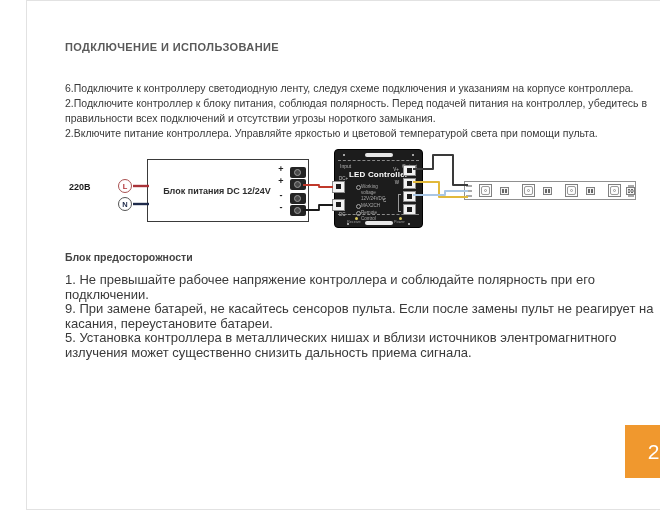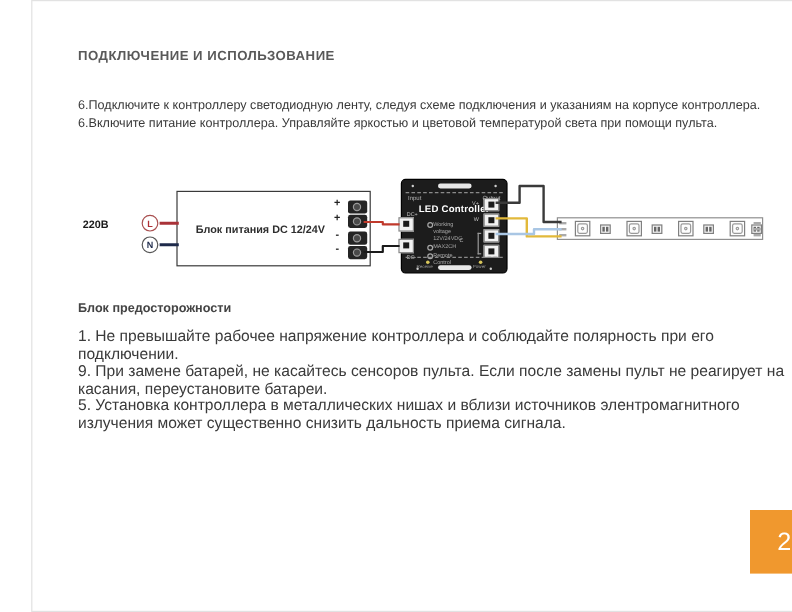--- a/index.html
+++ b/index.html
@@ -103,21 +103,22 @@
 </style>
 </head>
 <body>
 
 <div class="page">
 
   <div class="heading">ПОДКЛЮЧЕНИЕ И ИСПОЛЬЗОВАНИЕ</div>
 
   <div class="intro">
     <div>6.Подключите к контроллеру светодиодную ленту, следуя схеме подключения и указаниям на корпусе контроллера.</div>
-    <div>6.Включите питание контроллера. Управляйте яркостью и цветовой температурой света при помощи пульта.</div>
+    <div>2.Подключите контроллер к блоку питания, соблюдая полярность. Перед подачей питания на контроллер, убедитесь в правильности всех подключений и отсутствии угрозы нороткого замыкания.</div>
+    <div>2.Включите питание контроллера. Управляйте яркостью и цветовой температурой света при помощи пульта.</div>
   </div>
 
   <div class="diagram">
     <div class="mains-label" style="position:absolute;left:42px;top:41px;">220В</div>
     <div class="term-circle circle-l" style="top:38px;">L</div>
     <div class="term-circle circle-n" style="top:56px;">N</div>
 
     <div class="psu" style="top:18px;">
       <div class="psu-label">Блок питания DC 12/24V</div>
       <div class="psu-sign" style="top:4px;">+</div>

